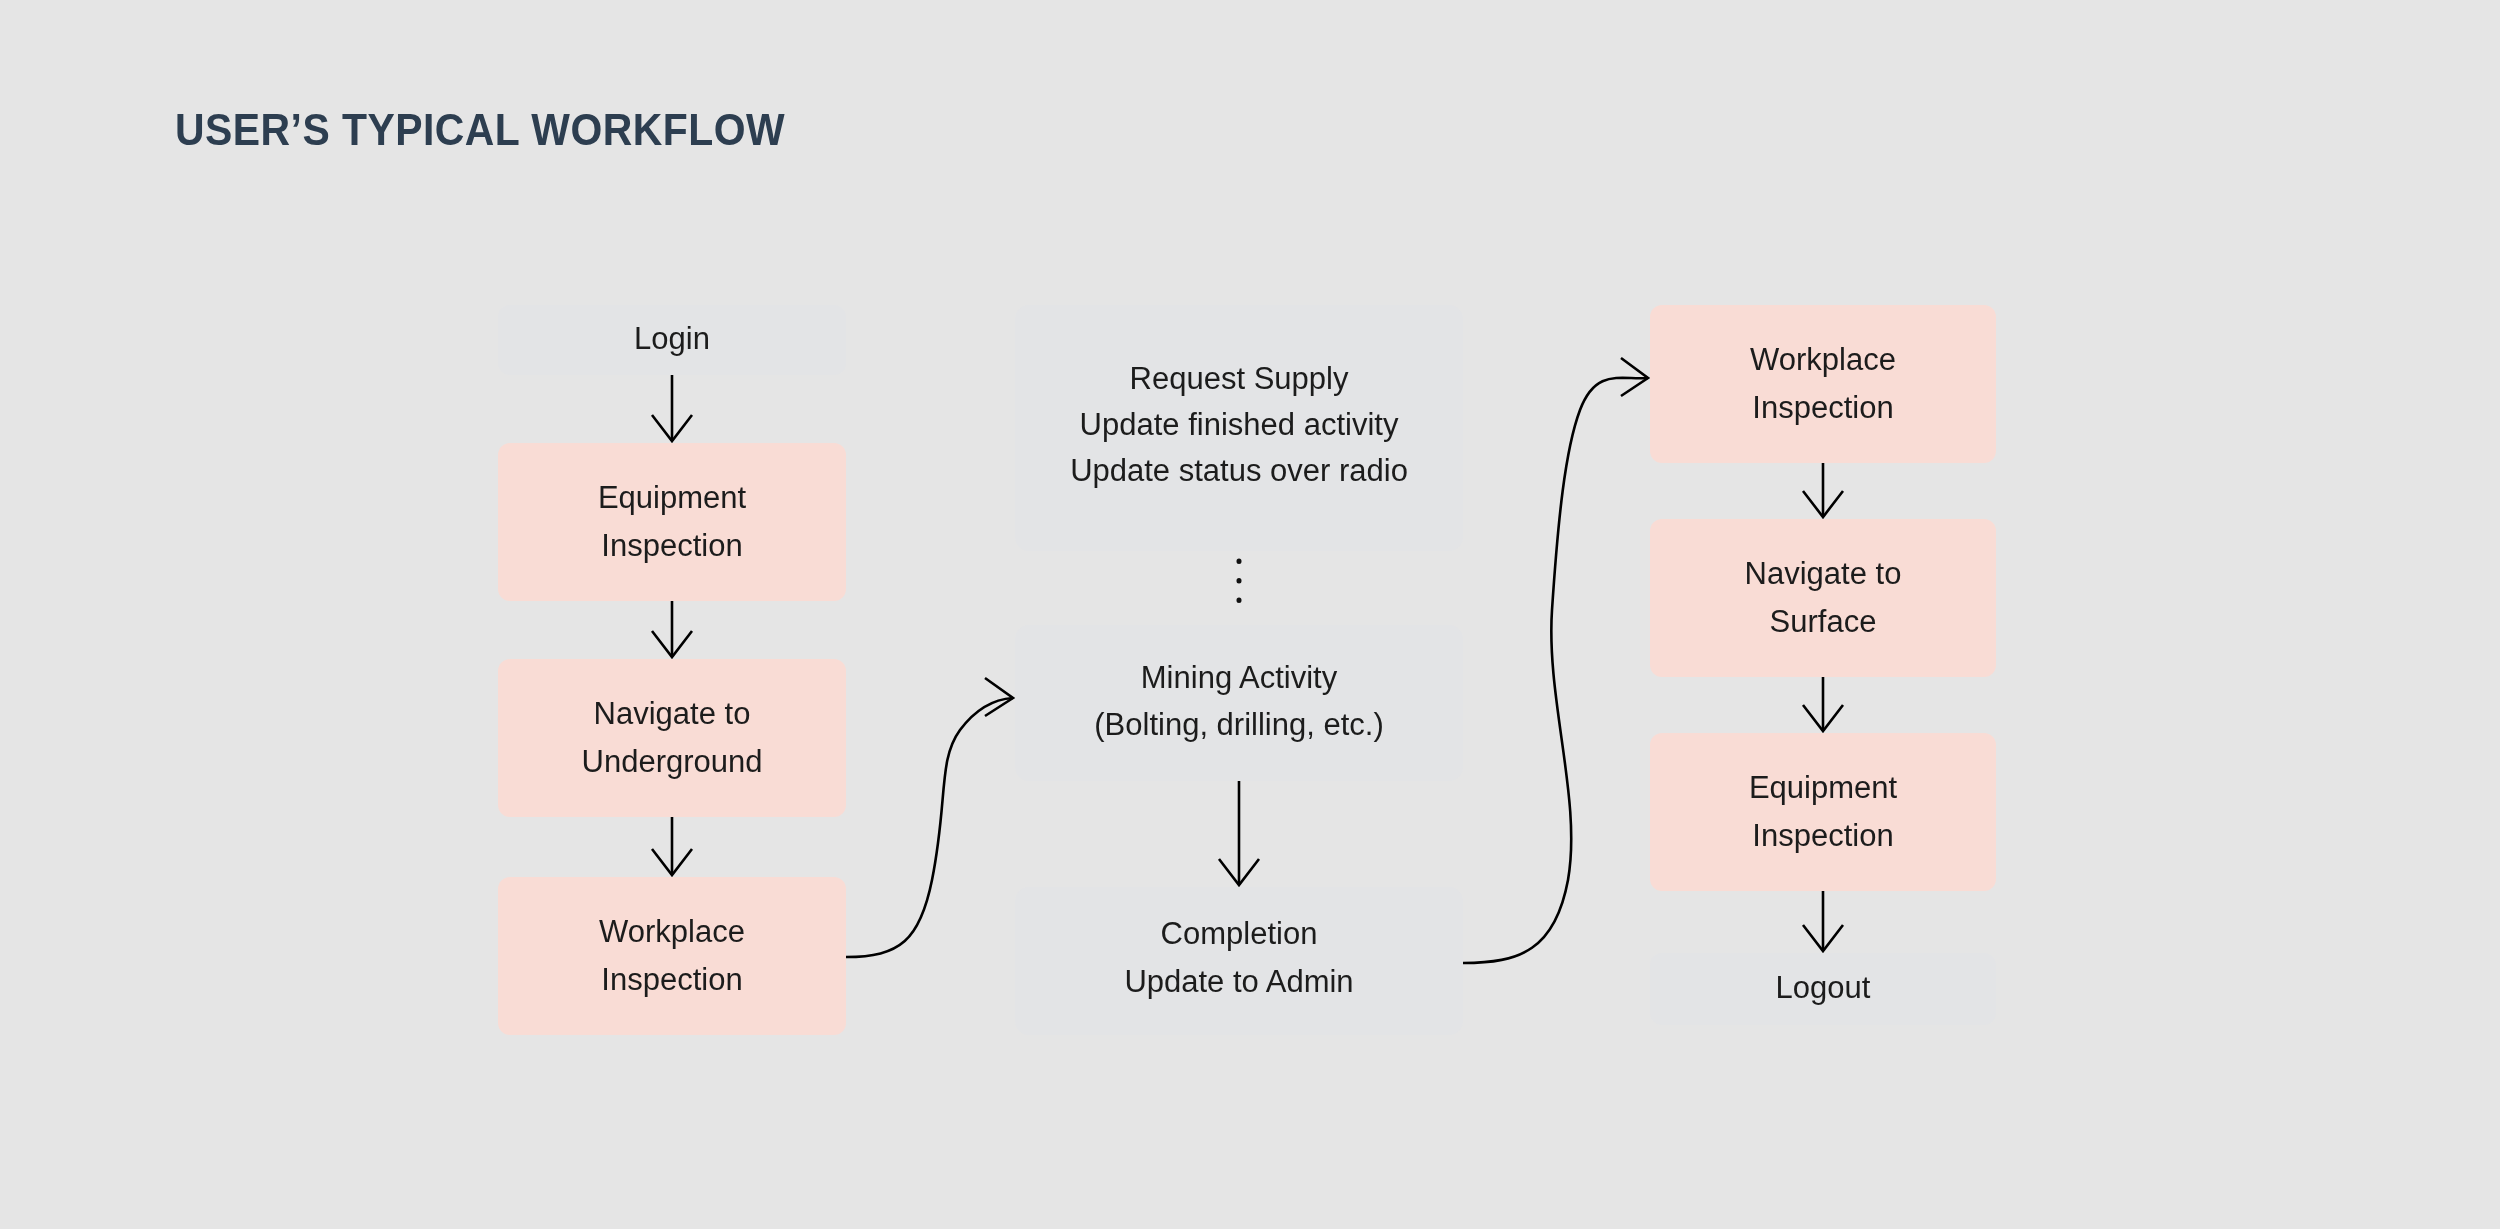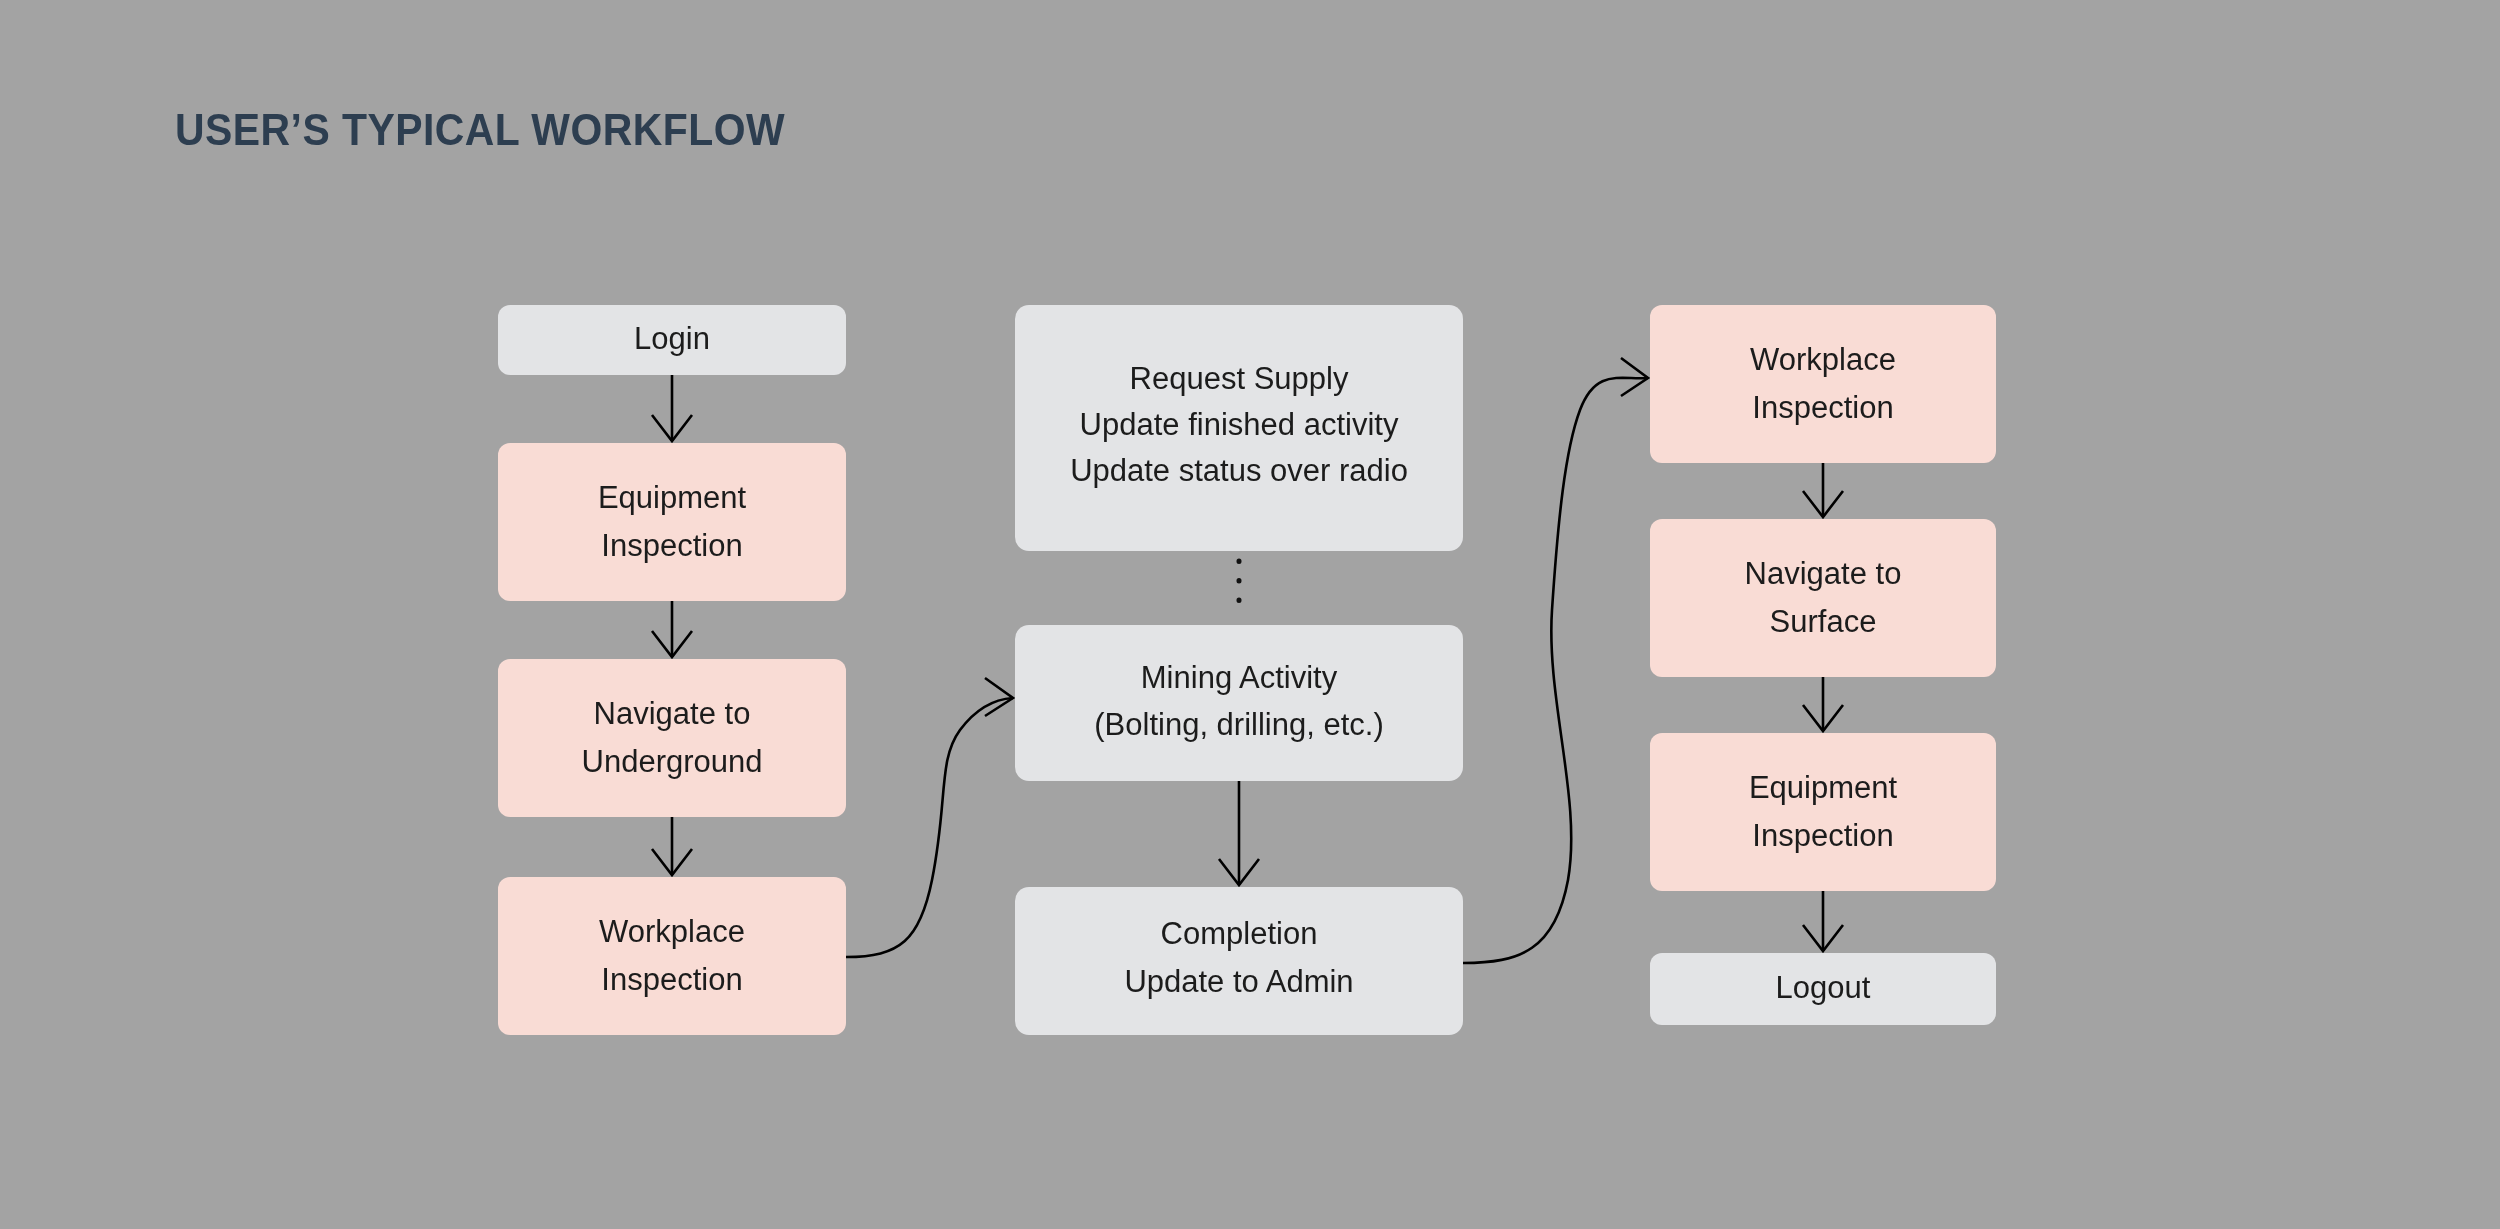--- a/index.html
+++ b/index.html
@@ -10,21 +10,21 @@
   body {
     width: 2500px;
     height: 1229px;
     overflow: hidden;
     font-family: "Liberation Sans", sans-serif;
   }
   #page {
     position: relative;
     width: 2500px;
     height: 1229px;
-    background: #a3a3a3;
+    background: #e5e5e5;
   }
   #page-title {
     position: absolute;
     left: 175px;
     top: 105px;
     font-family: "Liberation Sans", sans-serif;
     font-weight: bold;
     font-size: 44px;
     letter-spacing: 0.5px;
     color: #2d3e50;

